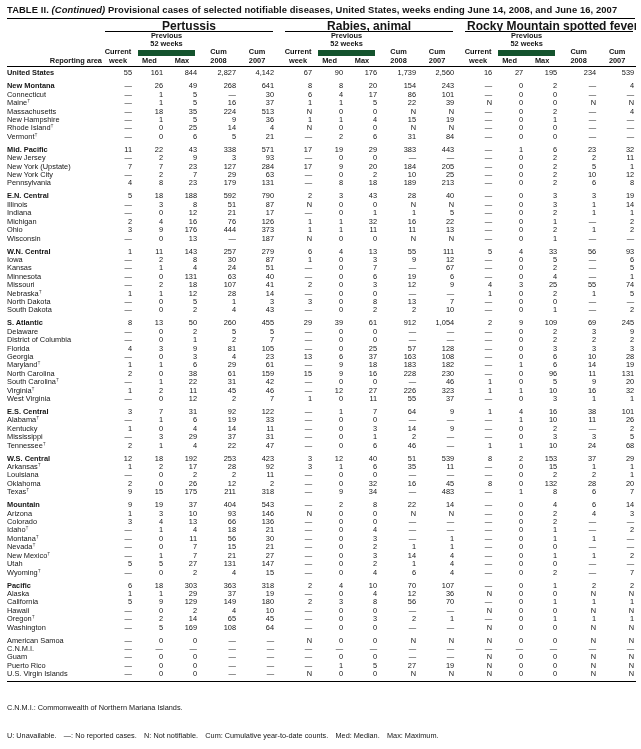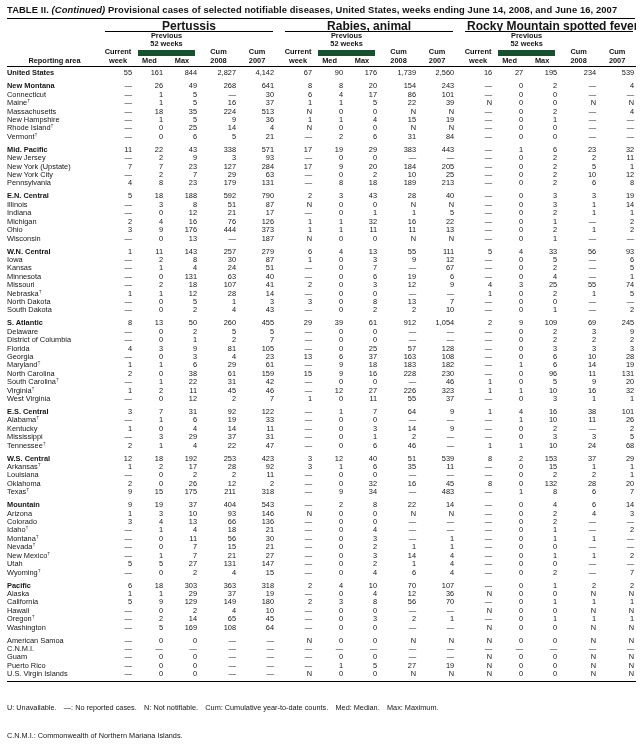--- a/index.html
+++ b/index.html
@@ -11,21 +11,21 @@
   
   .title { font-weight:bold; font-size:9.4px; line-height:11px; letter-spacing:0.1px;
            border-bottom:1px solid #000; padding-bottom:3px; }
   .title i { font-style:italic; }
 
   
   table { border-collapse:collapse; table-layout:fixed; width:628px; margin-top:1px; }
   th, td { padding:0; font-size:7.4px; line-height:8.4px; font-weight:normal;
            overflow:hidden; white-space:nowrap; }
   thead th { font-weight:bold; vertical-align:bottom; text-align:center; line-height:8.2px; }
-  th.area-h { text-align:center; padding-bottom:1px; }
+  th.area-h { text-align:right; padding-bottom:1px; }
   .group-name .gline { border-bottom:1px solid #000; padding:2px 2px 1px; margin:0 3px; font-size:12px; }
   .prev-block { display:block; margin:0 4px 1px; border-bottom:6px solid #14532d; padding-bottom:1px; }
   th .l { display:block; }
   th.medmax { padding-bottom:1px; }
   th.stack { padding-bottom:1px; }
 
   td.area { text-align:left; }
   td.num  { text-align:right; padding-right:2px; }
   td.gap  { }
   tr.bold td.area { font-weight:bold; }
@@ -1486,19 +1486,19 @@
           <td class="num">N</td>
           <td class="num">0</td>
           <td class="num">0</td>
           <td class="num">N</td>
           <td class="num">N</td>
         </tr>
       </tbody>
   </table>
 
   <div class="fns">
+    <div class="fn"><span>C.N.M.I.: Commonwealth of Northern Mariana Islands.</span></div>
     <div class="fn"><span>U: Unavailable.  —: No reported cases.  N: Not notifiable.  Cum: Cumulative year-to-date counts.  Med: Median.  Max: Maximum.</span></div>
-    <div class="fn"><span>C.N.M.I.: Commonwealth of Northern Mariana Islands.</span></div>
     
     
   </div>
 
 </div>
 
 </body></html>

